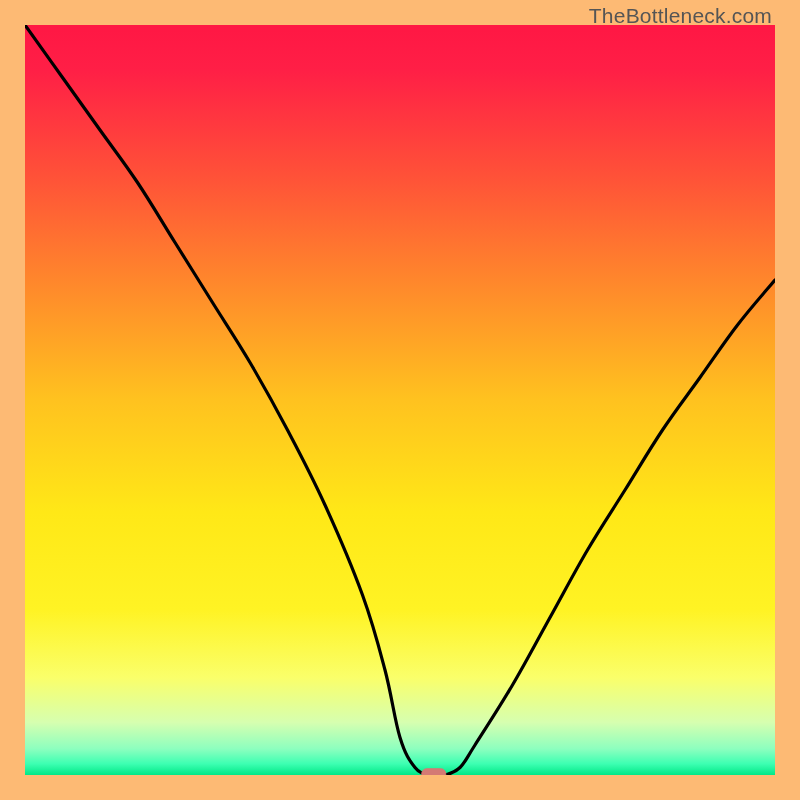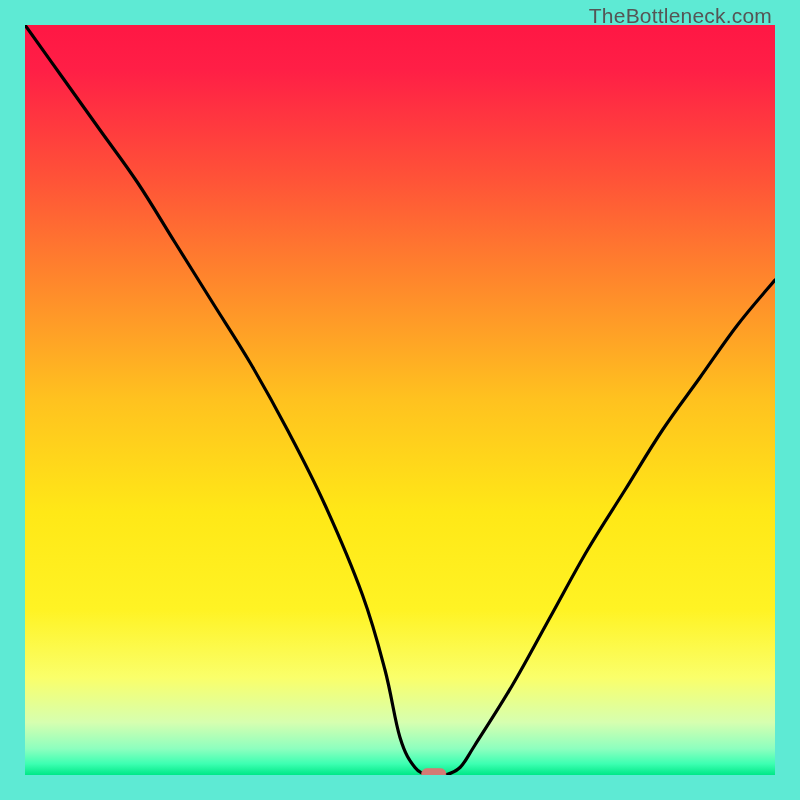--- a/index.html
+++ b/index.html
@@ -8,21 +8,21 @@
     width: 800px;
     height: 800px;
     overflow: hidden;
     background: #000;
     font-family: Arial, Helvetica, sans-serif;
   }
   .frame {
     position: relative;
     width: 800px;
     height: 800px;
-    background: #5eead4;
+    background: #fdba74;
   }
   .plot-area {
     position: absolute;
     left: 25px;
     top: 25px;
     width: 750px;
     height: 750px;
     overflow: hidden;
   }
   .watermark {

